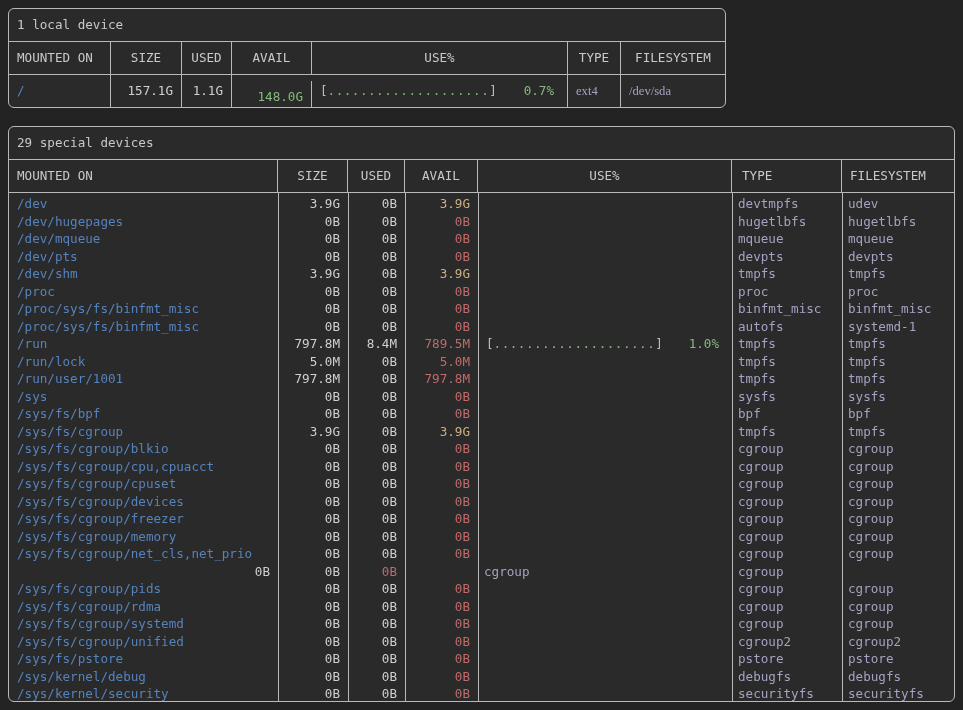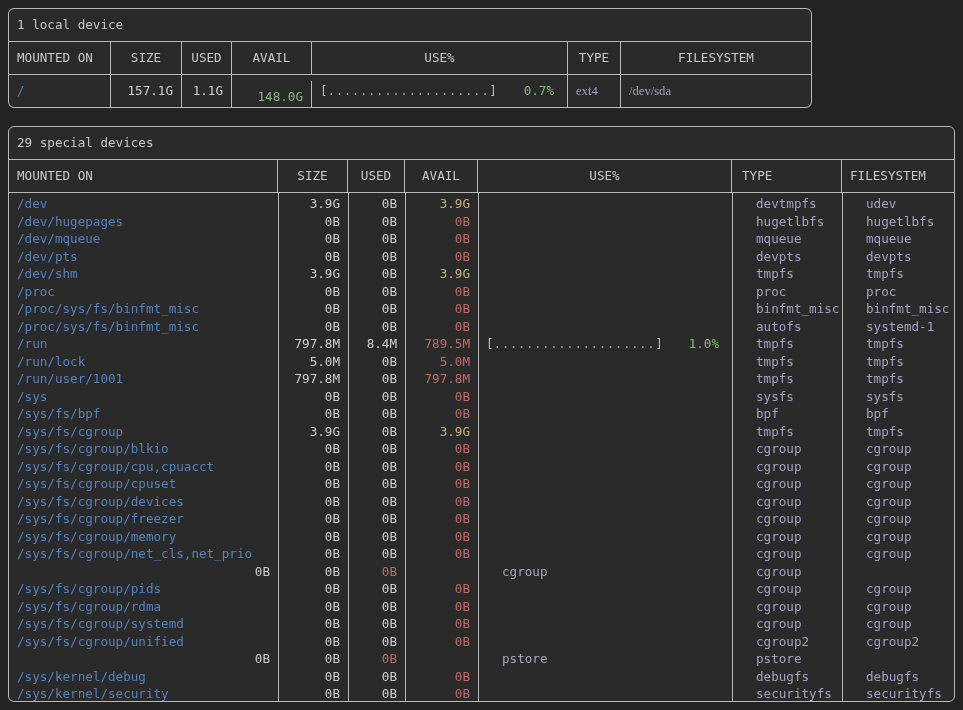--- a/index.html
+++ b/index.html
@@ -12,21 +12,21 @@
     overflow:hidden;
   }
   .screen{padding:8px;}
   .dtable{
     box-sizing:border-box;
     border:1px solid var(--border,#b8b8b8);
     border-radius:6px;
     background:var(--panel,#2a2a2a);
     overflow:hidden;
   }
-  .t1{width:804px;height:100px;}
+  .t1{width:718px;height:100px;}
   .t2{width:947px;height:576px;margin-top:18px;}
   .trow{display:grid;}
   .t1 .trow{grid-template-columns:102px 71px 50px 80px 256px 53px 1fr;}
   .t2 .trow{grid-template-columns:269px 70px 57px 73px 254px 110px 1fr;}
   .title-row{height:32px;line-height:32px;padding-left:8px;border-bottom:1px solid var(--border,#b8b8b8);}
   .header-row{height:32px;line-height:32px;border-bottom:1px solid var(--border,#b8b8b8);}
   .cell{overflow:hidden;white-space:nowrap;}
   .header-row .cell{border-right:1px solid var(--border,#b8b8b8);text-align:center;}
   .header-row .cell:last-child{border-right:none;}
   .header-row .cell:first-child{text-align:left;padding-left:8px;}
@@ -42,21 +42,21 @@
   .vline{position:absolute;top:0;bottom:0;width:1px;background:var(--border,#b8b8b8);}
   .path{padding-left:8px;color:var(--blue,#5583bd);}
   .num{text-align:right;padding-right:8px;color:var(--val,#cfcfcf);}
   .avail-green{color:var(--green,#86ba7c);margin-top:6px;}
   .avail-yellow{color:var(--yellow,#cdb17f);}
   .avail-red{color:var(--red,#c06a6a);}
   .use{display:flex;justify-content:space-between;padding:0 13px 0 8px;}
   .bar .br{color:var(--bracket,#b9c1b4);}
   .bar .dots{color:var(--green,#86ba7c);letter-spacing:.5px;}
   .pct{color:var(--green,#86ba7c);}
-  .type{padding-left:24px;color:var(--lav,#a3a3c2);}
+  .type{padding-left:6px;color:var(--lav,#a3a3c2);}
   .fs{color:var(--lav,#a3a3c2);}
   .t1 .type{padding-left:8px;font-family:Liberation Serif, serif;}
 </style>
 </head>
 <body>
 
 <div class="screen">
 
   <div class="dtable t1">
     <div class="title-row">1 local device</div>
@@ -333,20 +333,21 @@
         <div class="row">
           <div class="cell path">/sys/fs/cgroup/unified</div>
           <div class="cell num">0B</div>
           <div class="cell num">0B</div>
           <div class="cell num avail-red">0B</div>
           <div class="cell use"></div>
           <div class="cell type">cgroup2</div>
           <div class="cell type fs">cgroup2</div>
         </div>
         <div class="row">
+          <div class="cell path">/sys/fs/pstore</div>
           <div class="cell num">0B</div>
           <div class="cell num">0B</div>
           <div class="cell num avail-red">0B</div>
           <div class="cell use"></div>
           <div class="cell type">pstore</div>
           <div class="cell type fs">pstore</div>
         </div>
         <div class="row">
           <div class="cell path">/sys/kernel/debug</div>
           <div class="cell num">0B</div>

